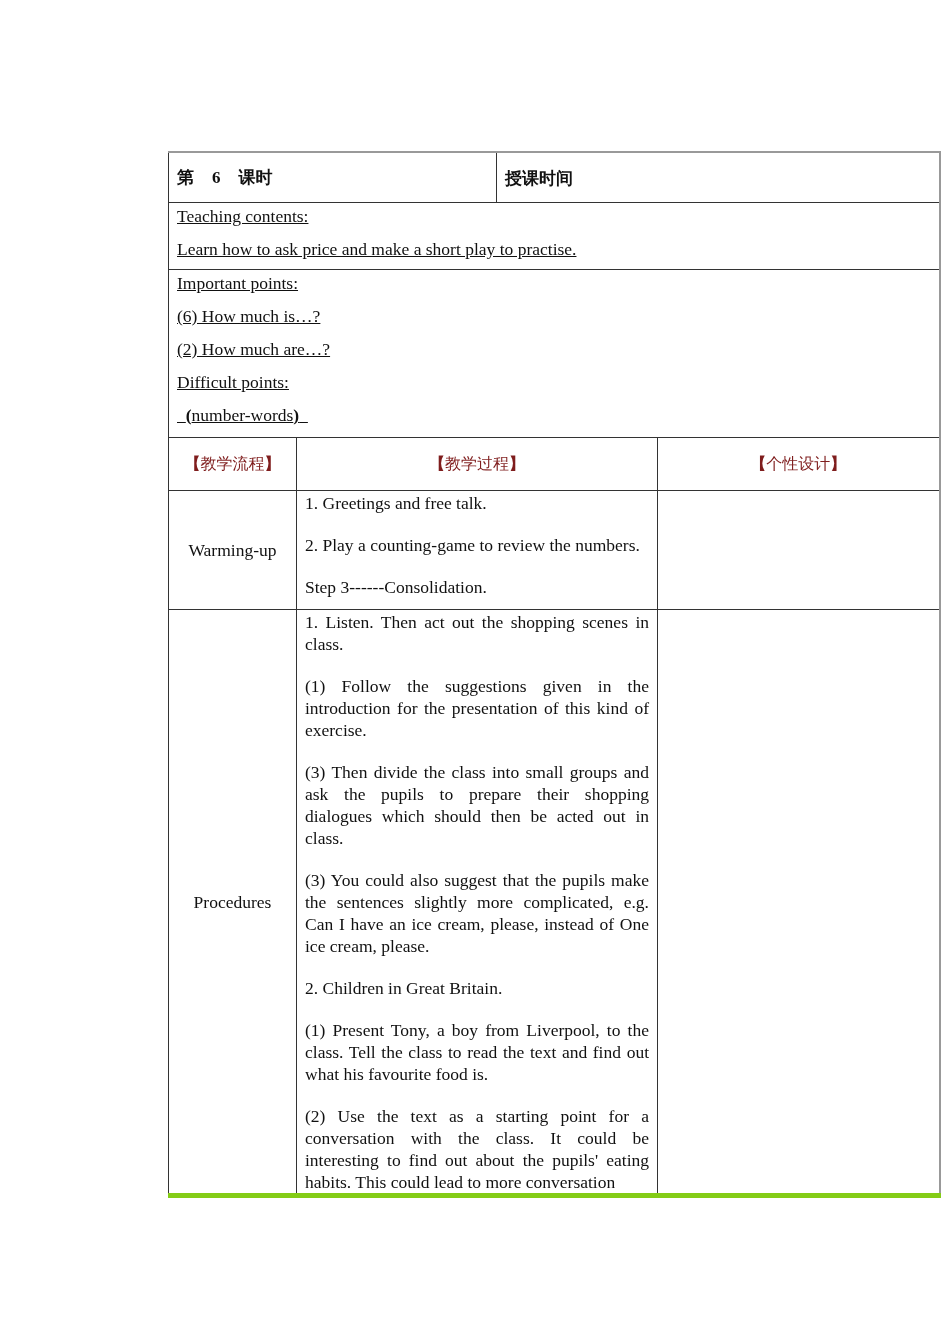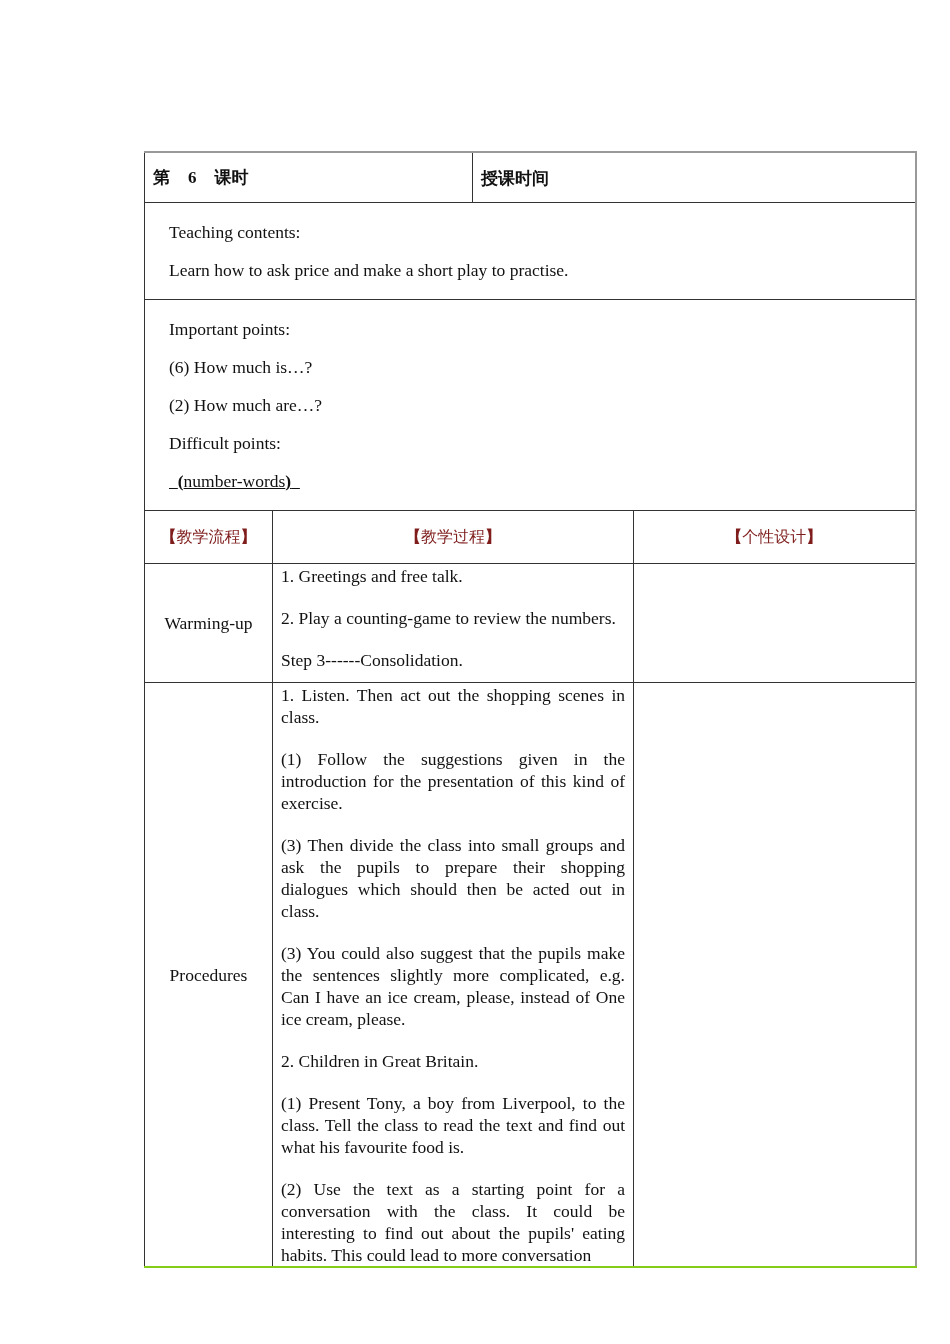--- a/index.html
+++ b/index.html
@@ -1,30 +1,30 @@
 <!DOCTYPE html>
 <html><head>
   <meta charset="utf-8">
   <style>
     html, body { margin: 0; padding: 0; background: #ffffff; }
     body { width: 950px; height: 1344px; position: relative; overflow: hidden;
            font-family: "Liberation Serif", "DejaVu Serif", serif; color: #111; }
     .page { position: absolute; left: 0; top: 0; width: 950px; height: 1344px; background: #fff; }
-    table.plan { position: absolute; left: 144px; top: 151px; width: 771px;
+    table.plan { position: absolute; left: 168px; top: 151px; width: 771px;
                  border-collapse: collapse; table-layout: fixed; }
     table.plan td { border: 1px solid #333; vertical-align: top; padding: 0 8px;
                     font-size: 17.5px; line-height: 22px; }
     table.plan tr:first-child td { border-top: 2px solid #999; }
     table.plan td.right-edge { border-right: 2px solid #999; padding-left: 8px; }
-    table.plan tr:last-child td { border-bottom: 2px solid #84cc16; border-radius: 30px; }
+    table.plan tr:last-child td { border-bottom: 5px solid #84cc16; border-radius: 30px; }
     .hdr-cell { height: 49px; vertical-align: middle !important; font-weight: bold;
                 font-family: "DejaVu Sans", sans-serif; font-size: 17px !important; }
     .hdr-cell .n { font-family: "Liberation Serif", serif; font-weight: bold; margin: 0 18px; }
     .block { padding-top: 2px !important; padding-bottom: 2px !important; }
-    .block p { margin: 16px; line-height: 22px; }
+    .block p { margin: 0; line-height: 22px; text-decoration: underline; }
     .block p + p { margin-top: 11px; }
     .u { text-decoration: underline; }
     .b { font-weight: bold; }
     .sect-head { text-align: center; vertical-align: middle !important;
                  font-family: "DejaVu Sans", sans-serif; font-size: 16px !important;
                  line-height: 20px !important; height: 52px; color: #7f1d1d; }
     .sect-head .br { font-weight: bold; }
     .stage { text-align: center; vertical-align: middle !important; }
     .proc p { margin: 0; text-align: justify; line-height: 22px; }
     .proc p + p { margin-top: 20px; }

